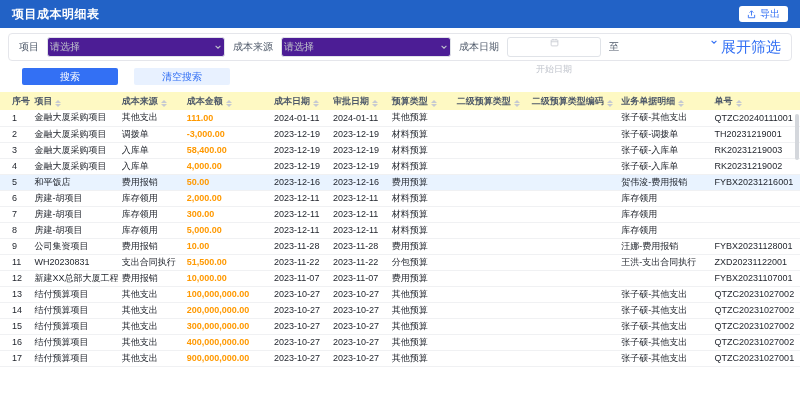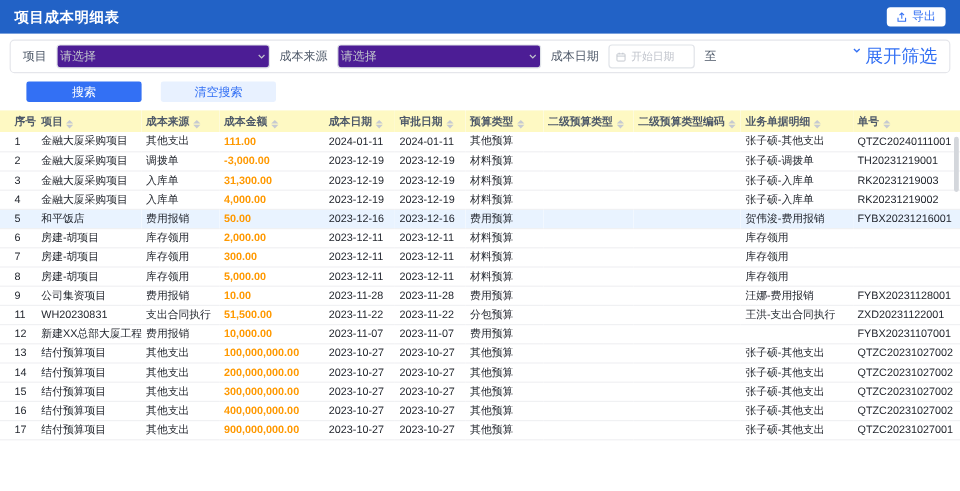--- a/index.html
+++ b/index.html
@@ -29,23 +29,23 @@
   .f-label { font-size: 10px; color: #4e5969; white-space: nowrap; }
   .select-box {
     height: 20px; border: 1px solid #e0e3e8; border-radius: 3px; background: #4c1d95;
     display: flex; align-items: center; justify-content: space-between;
     padding: 0 2px; cursor: pointer;
   }
   .select-box .ph { font-size: 10px; color: #c0c4cc; }
   .sel-project { width: 178px; }
   .sel-source  { width: 170px; }
   .date-box {
-    height: 20px; width: 72px; border: 1px solid #e0e3e8; border-radius: 3px;
-    background: #fff; display: flex; align-items: center; gap: 4px;
-    padding: 0 5px; cursor: pointer;
+    height: 20px; width: 94px; border: 1px solid #e0e3e8; border-radius: 3px;
+    background: #fff; display: flex; align-items: center; gap: 16px;
+    padding: 0 5px; cursor: pointer; flex-direction: column;
   }
   .date-box .ph { font-size: 9px; color: #c0c4cc; white-space: nowrap; }
   .sep { font-size: 10px; color: #4e5969; }
   .expand-link {
     margin-left: auto; color: #3370f4; font-size: 15px; cursor: pointer;
     display: flex; align-items: flex-start; gap: 3px; white-space: nowrap;
   }
   
   .actions { margin: 7px 8px 0 22px; display: flex; gap: 16px; }
   .btn { height: 17px; width: 96px; border: none; border-radius: 2px; font-size: 10px; cursor: pointer; }
@@ -226,21 +226,21 @@
           <td>材料预算</td>
           <td></td>
           <td></td>
           <td>张子硕-调拨单</td>
           <td>TH20231219001</td>
         </tr>
         <tr>
           <td>3</td>
           <td>金融大厦采购项目</td>
           <td>入库单</td>
-          <td class="amount">31,300.00</td>
+          <td class="amount">58,400.00</td>
           <td>2023-12-19</td>
           <td>2023-12-19</td>
           <td>材料预算</td>
           <td></td>
           <td></td>
           <td>张子硕-入库单</td>
           <td>RK20231219003</td>
         </tr>
         <tr>
           <td>4</td>

